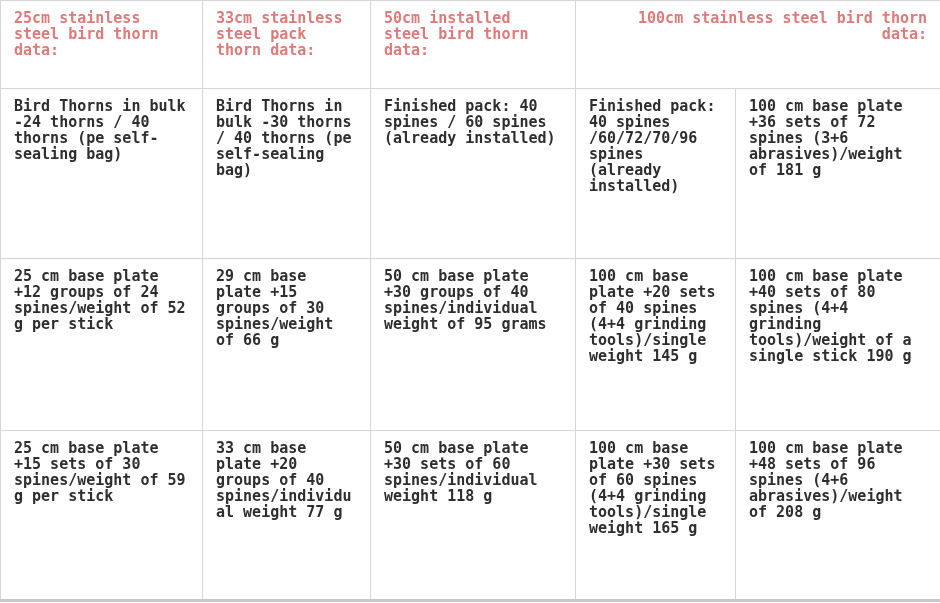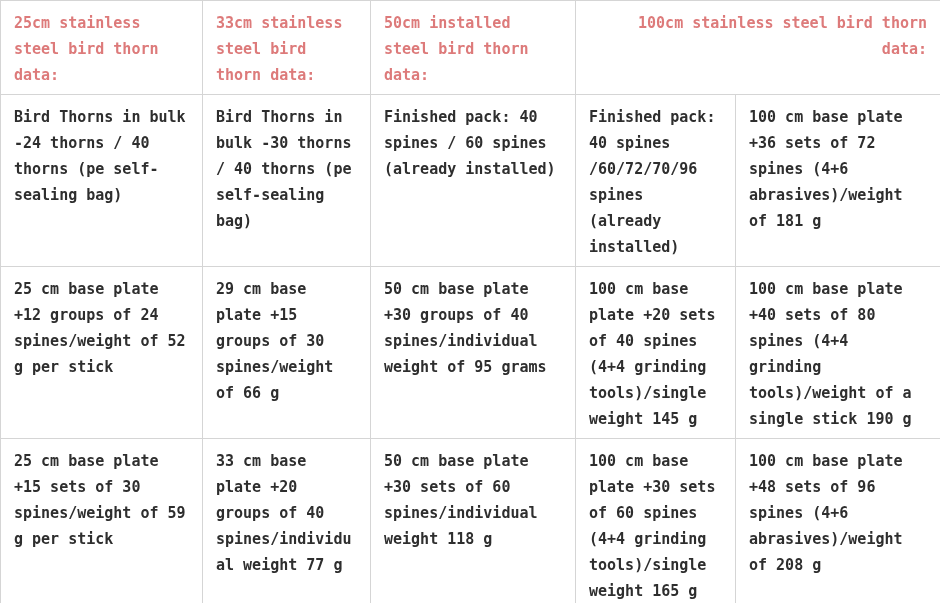--- a/index.html
+++ b/index.html
@@ -17,21 +17,21 @@
     border-right: 1px solid #d5d5d5;
     border-bottom: 3px solid #c8c8c8;
   }
   .spec-table td, .spec-table th {
     border: 1px solid #d5d5d5;
     vertical-align: top;
     text-align: left;
     padding: 9px 13px 6px 13px;
     font-size: 15px;
     font-weight: bold;
-    line-height: 26px;
+    line-height: 16px;
     overflow-wrap: break-word;
     word-wrap: break-word;
     color: #2e2e2e;
     background: #ffffff;
   }
   .spec-table th {
     color: #dd7a7a;
   }
   .spec-table th.merged {
     text-align: right;
@@ -53,30 +53,30 @@
   <colgroup>
     <col class="c1">
       <col class="c2">
       <col class="c3">
       <col class="c4">
       <col class="c5">
   </colgroup>
   <tbody>
     <tr class="row-header">
       <th>25cm stainless steel bird thorn data:</th>
-      <th>33cm stainless steel bird thorn data:</th>
+      <th>33cm stainless steel pack thorn data:</th>
       <th>50cm installed steel bird thorn data:</th>
       <th class="merged" colspan="2">100cm stainless steel bird thorn data:</th>
     </tr>
     <tr class="row-body-1">
       <td>Bird Thorns in bulk -24 thorns / 40 thorns (pe self-sealing bag)</td>
       <td>Bird Thorns in bulk -30 thorns / 40 thorns (pe self-sealing bag)</td>
       <td>Finished pack: 40 spines / 60 spines (already installed)</td>
       <td>Finished pack: 40 spines /60/72/70/96 spines (already installed)</td>
-      <td>100 cm base plate +36 sets of 72 spines (4+6 abrasives)/weight of 181 g</td>
+      <td>100 cm base plate +36 sets of 72 spines (3+6 abrasives)/weight of 181 g</td>
     </tr>
     <tr class="row-body-2">
       <td>25 cm base plate +12 groups of 24 spines/weight of 52 g per stick</td>
       <td>29 cm base plate +15 groups of 30 spines/weight of 66 g</td>
       <td>50 cm base plate +30 groups of 40 spines/individual weight of 95 grams</td>
       <td>100 cm base plate +20 sets of 40 spines (4+4 grinding tools)/single weight 145 g</td>
       <td>100 cm base plate +40 sets of 80 spines (4+4 grinding tools)/weight of a single stick 190 g</td>
     </tr>
     <tr class="row-body-3">
       <td>25 cm base plate +15 sets of 30 spines/weight of 59 g per stick</td>

